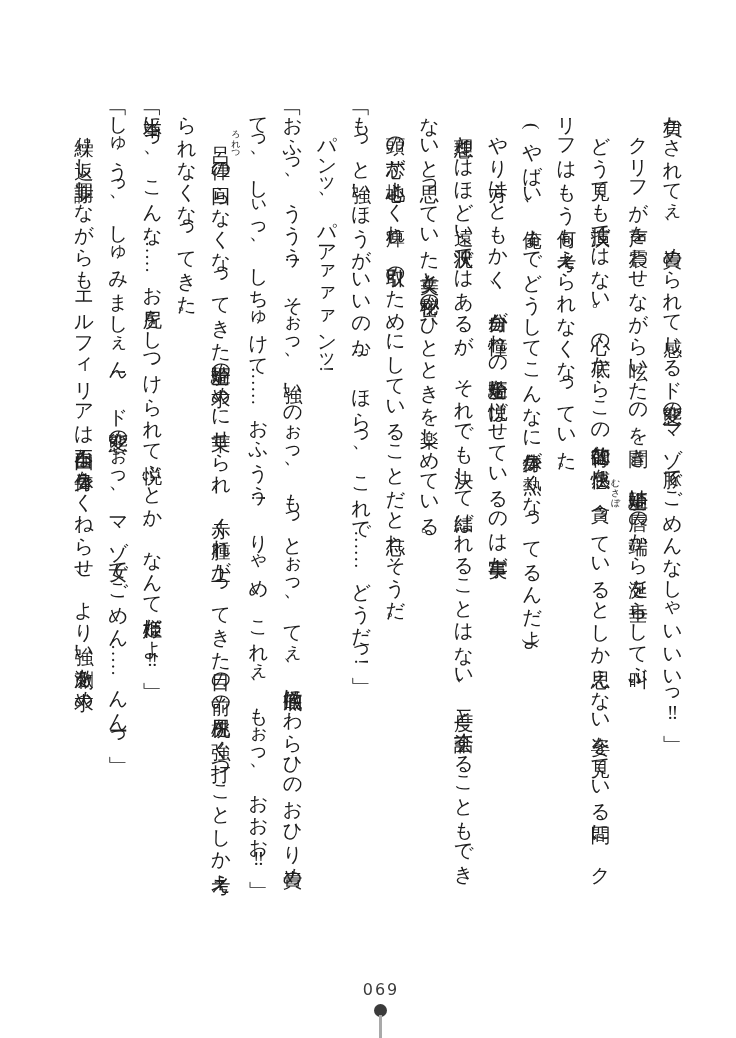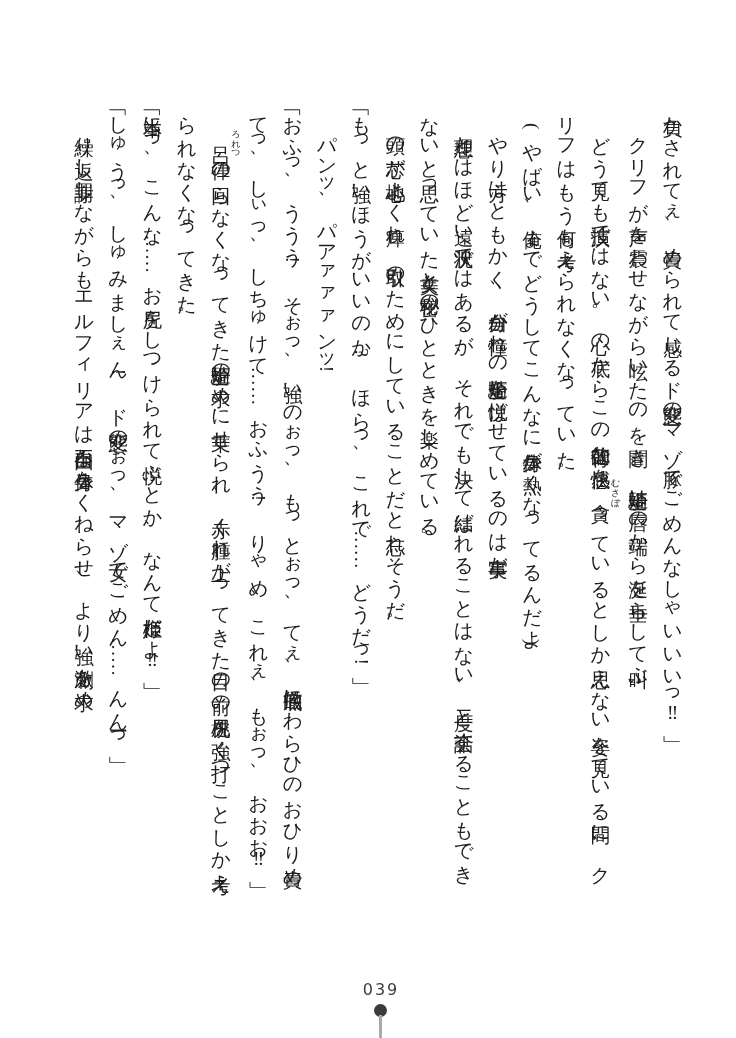--- a/index.html
+++ b/index.html
@@ -98,20 +98,20 @@
       <p class="indent">頭の芯が心地よく痺れ、取引のためにしていることだと忘れそうだ。</p>
       <p>「もっと強いほうがいいのか?　ほらっ、これで……どうだっ!」</p>
       <p class="indent">パンッ、パアァァァンッ!</p>
       <p>「おふっ、ううう!　そぉっ、強いのぉっ、もっとぉっ、てぇ、徹底的にわらひのおひり責めてっ、しぃっ、しちゅけて……おふうう!　りゃめ、これぇ、もぉっ、おおお‼」</p>
       <p class="indent"><ruby>呂律<rt>ろれつ</rt></ruby>の回らなくなってきた姫騎士の求めに乗せられ、赤く腫れ上がってきた目の前の桃尻を強く打つことしか考えられなくなってきた。</p>
       <p>「本当にっ、こんな……お尻をしつけられて悦ぶとか、なんて姫様だよ‼」</p>
       <p>「しゅうっ、しゅみましぇん!　ド変態のぉっ、マゾ女でごめん……んんーっ」</p>
       <p class="indent">繰り返し謝罪しながらもエルフィリアは不自由な身体をくねらせ、より強い刺激を求め</p>
     </div>
 
-  <div class="page-number">039</div>
+  <div class="page-number">069</div>
 
   <div class="page-marker">
     <div class="marker-dot"></div>
     <div class="marker-stem"></div>
   </div>
 
 </div>
 
 </body></html>

